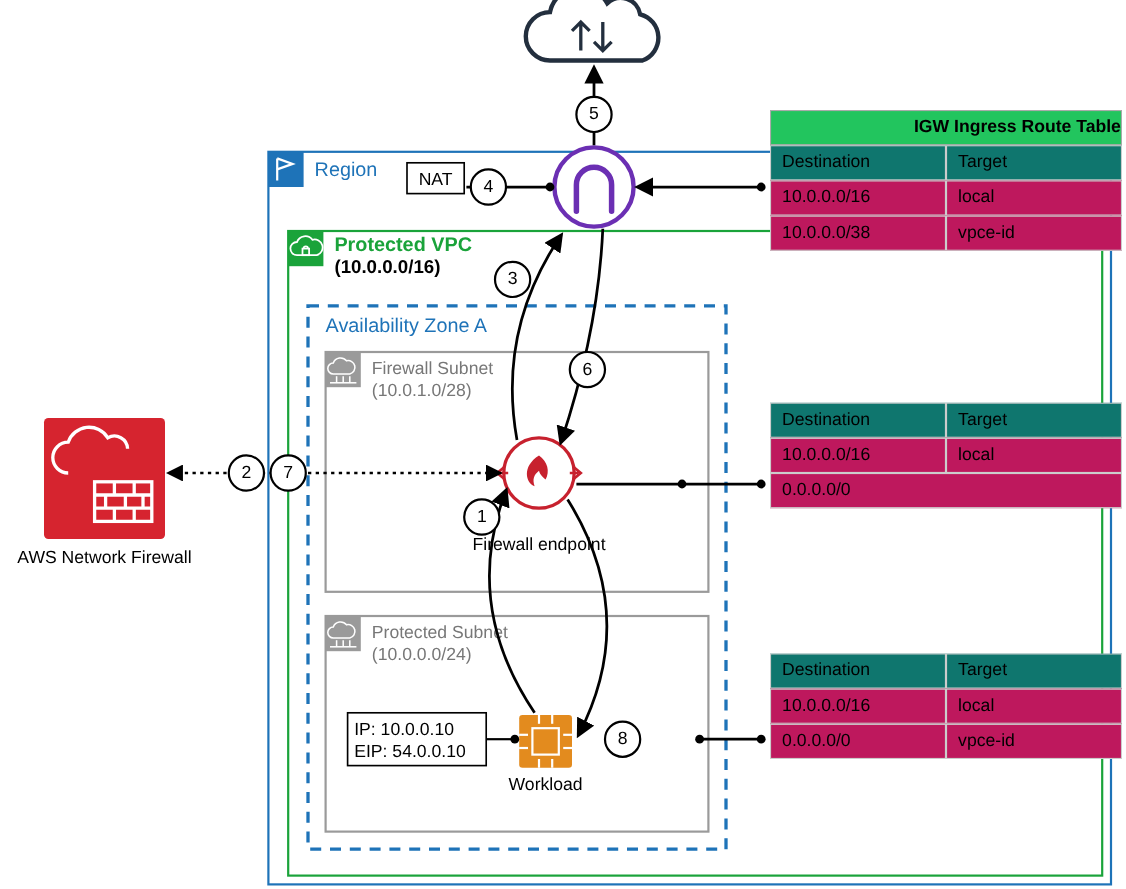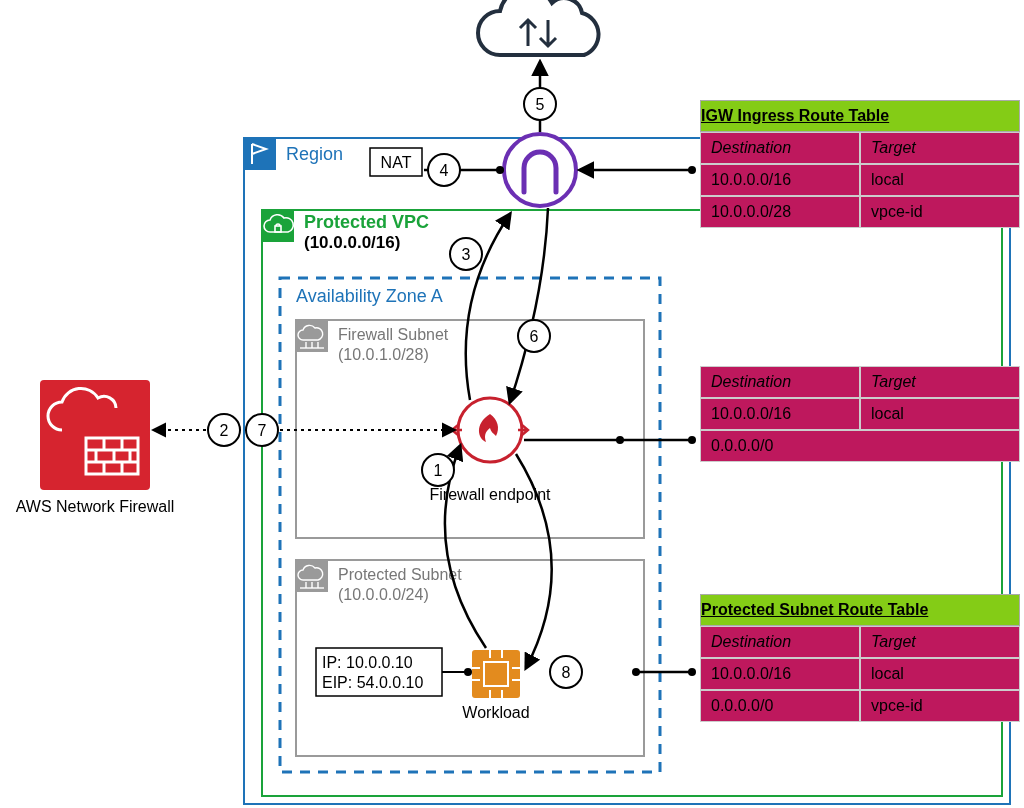--- a/index.html
+++ b/index.html
@@ -3,24 +3,24 @@
 <meta charset="utf-8">
 <style>
   body {
     margin: 0;
     padding: 0;
     font-family: -apple-system, "Segoe UI", Helvetica, Arial, sans-serif;
     background: #fff;
   }
   svg { display: block; }
   .rt-table { font-size: 16px; }
-  .rt-title { font-weight: 600; text-align: left; padding: 6px 0; background: #84cc16; border: 1px solid #aaa; text-decoration: underline; }
+  .rt-title { font-weight: 600; text-align: right; padding: 6px 0; background: #22c55e; border: 1px solid #aaa; }
   .rt-row { display: flex; }
   .rt-cell { flex: 1; padding: 6px 10px; border: 1px solid #ccc; }
-  .rt-head { background: #be185d; font-style: italic; }
+  .rt-head { background: #0f766e; }
   .rt-body { background: #be185d; }
   .step-circle { fill: #fff; stroke: #000; stroke-width: 2; }
   .step-text { font-size: 16px; text-anchor: middle; dominant-baseline: central; }
   .boxlabel { font-size: 16px; fill: #777; }
   .blacktext { font-size: 16px; fill: #000; }
 </style>
 </head>
 <body>
 
 <svg viewBox="0 0 1024 808" width="1024" height="808">
@@ -201,21 +201,21 @@
       <div class="rt-title">IGW Ingress Route Table</div>
       <div class="rt-row">
           <div class="rt-cell rt-head">Destination</div>
           <div class="rt-cell rt-head">Target</div>
         </div>
       <div class="rt-row">
           <div class="rt-cell rt-body">10.0.0.0/16</div>
           <div class="rt-cell rt-body">local</div>
         </div>
       <div class="rt-row">
-          <div class="rt-cell rt-body">10.0.0.0/28</div>
+          <div class="rt-cell rt-body">10.0.0.0/38</div>
           <div class="rt-cell rt-body">vpce-id</div>
         </div>
     </div>
   </foreignObject>
 
   <foreignObject x="700" y="366" width="320" height="160">
     <div xmlns="http://www.w3.org/1999/xhtml" class="rt-table">
       <div class="rt-row">
           <div class="rt-cell rt-head">Destination</div>
           <div class="rt-cell rt-head">Target</div>
@@ -225,21 +225,20 @@
           <div class="rt-cell rt-body">local</div>
         </div>
       <div class="rt-row">
           <div class="rt-cell rt-body">0.0.0.0/0</div>
         </div>
     </div>
   </foreignObject>
 
   <foreignObject x="700" y="594" width="320" height="160">
     <div xmlns="http://www.w3.org/1999/xhtml" class="rt-table">
-      <div class="rt-title">Protected Subnet Route Table</div>
       <div class="rt-row">
           <div class="rt-cell rt-head">Destination</div>
           <div class="rt-cell rt-head">Target</div>
         </div>
       <div class="rt-row">
           <div class="rt-cell rt-body">10.0.0.0/16</div>
           <div class="rt-cell rt-body">local</div>
         </div>
       <div class="rt-row">
           <div class="rt-cell rt-body">0.0.0.0/0</div>

